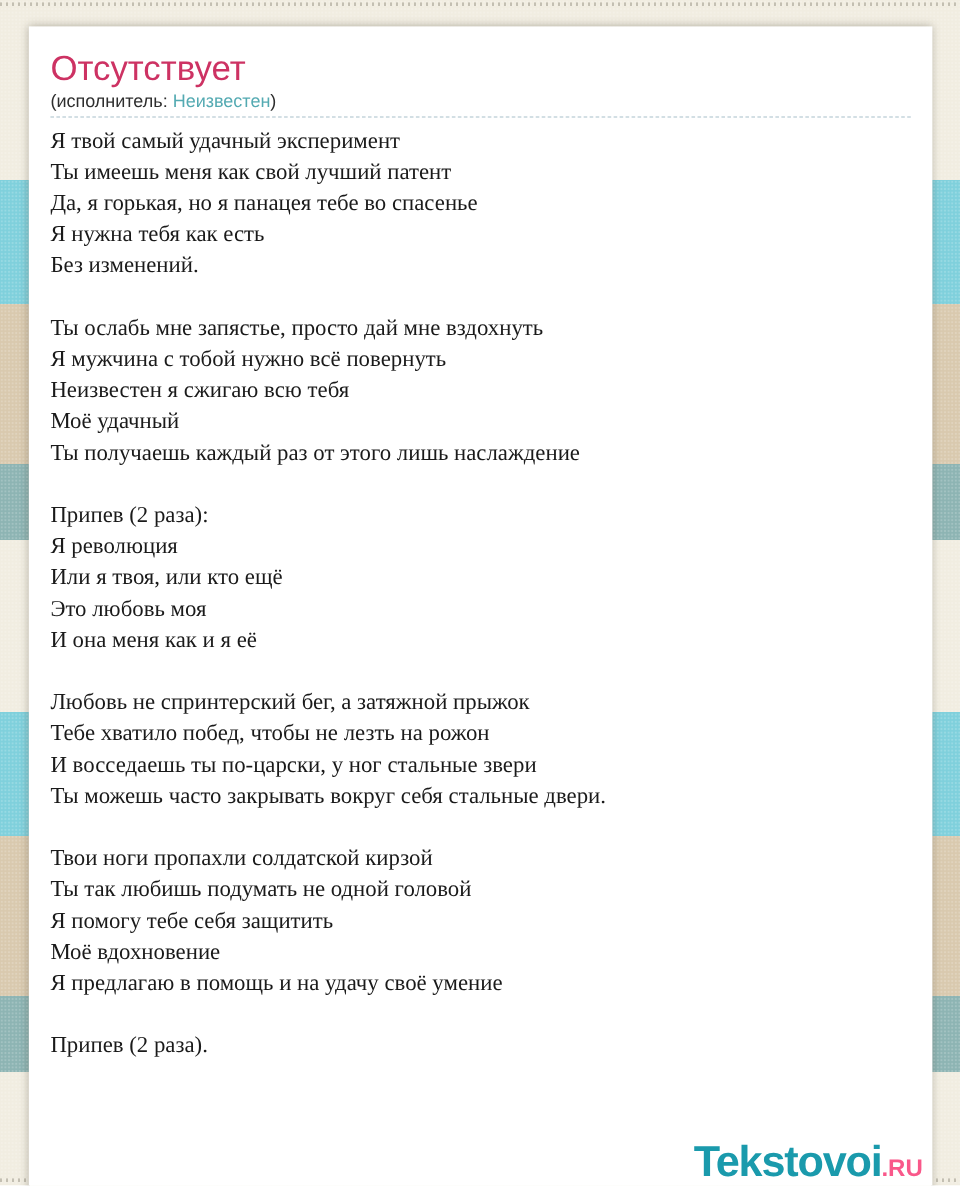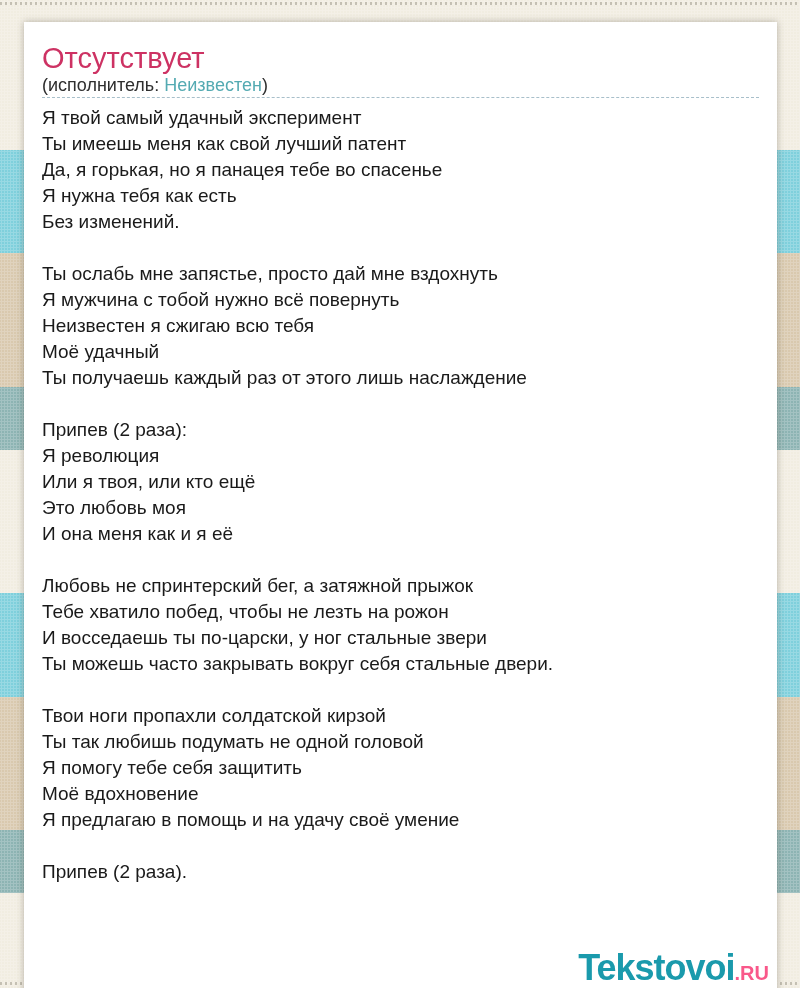--- a/index.html
+++ b/index.html
@@ -49,37 +49,38 @@
   }
 
   .page-title {
     margin: 20px 0 0 0;
     font-size: 29px;
     line-height: 32px;
     font-weight: normal;
     color: #cd3263;
   }
   .artist-line {
-    font-size: 18px;
+    font-size: 15px;
     line-height: 22px;
     color: #2e2e2e;
     border-bottom: 1px dashed #a8bfca;
     padding-bottom: 1px;
   }
   .artist-link {
     color: #54aab2;
     text-decoration: none;
     cursor: pointer;
   }
 
   .lyrics {
     margin-top: 7px;
     font-size: 19px;
     line-height: 26px;
     color: #1a1a1a;
+    font-family: Liberation Serif, serif;
   }
   .stanza { margin: 0 0 26px 0; }
   .stanza:last-child { margin-bottom: 0; }
   .line { height: 26px; white-space: nowrap; }
 
   .logo {
     position: absolute;
     right: 8px; bottom: 0px;
     text-align: right;
     text-decoration: none;

